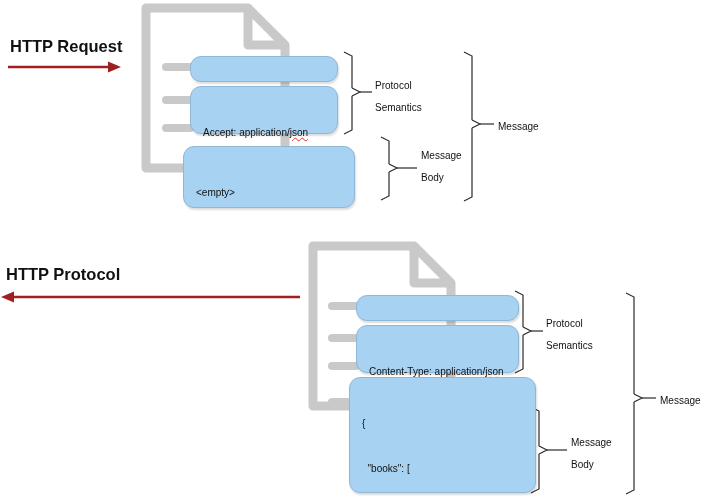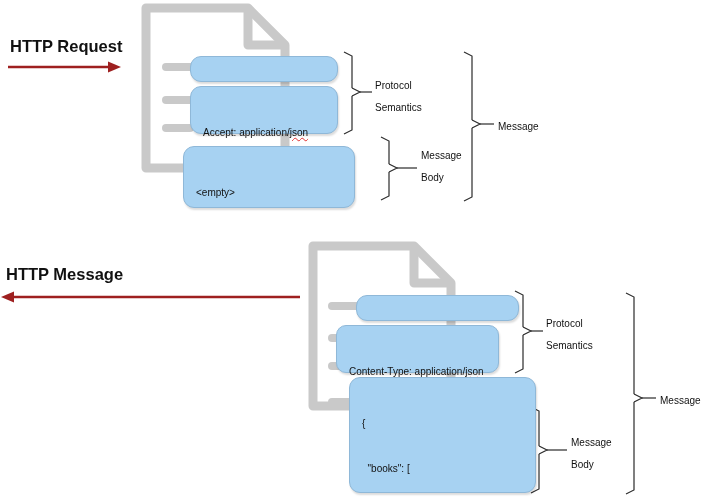--- a/index.html
+++ b/index.html
@@ -64,21 +64,21 @@
     text-decoration-thickness: 1px;
   }
 
   
   #req-start-line { left: 190px; top: 56px;  width: 148px; height: 26px; }
   #req-headers    { left: 190px; top: 86px;  width: 148px; height: 48px; }
   #req-body       { left: 183px; top: 138px; width: 172px; height: 62px; margin-top: 8px; }
 
   
   #res-start-line { left: 356px; top: 295px; width: 163px; height: 26px; }
-  #res-headers    { left: 336px; top: 325px; width: 163px; height: 48px; border-radius: 10px; }
+  #res-headers    { left: 356px; top: 325px; width: 163px; height: 48px; }
   #res-body       { left: 349px; top: 377px; width: 187px; height: 116px; }
 
   
   .bracket-label {
     position: absolute;
     font-size: 10px;
     font-weight: 400;
     color: #111111;
     line-height: 22px;
     white-space: pre-line;
@@ -166,21 +166,21 @@
     </g>
     <g fill="none" stroke="#2b2b2b" stroke-width="1.2">
       <path d="M626 293 L634 297 L634 394"></path>
       <path d="M634 394 L642 398 L634 402"></path>
       <path d="M634 402 L634 490 L626 494"></path>
       <path d="M642 398 L656 398"></path>
     </g>
   </svg>
 
   <div class="arrow-label" id="http-request-label">HTTP Request</div>
-  <div class="arrow-label" id="http-response-label">HTTP Message</div>
+  <div class="arrow-label" id="http-response-label">HTTP Protocol</div>
 
   <div class="msgbox" id="req-start-line">
     <span class="ln">GET /books</span>
   </div>
 
   <div class="msgbox" id="req-headers">
     <span class="ln"><span>Accept: application/</span><span class="sq">json</span></span>
     <span class="ln">...</span>
   </div>
 

